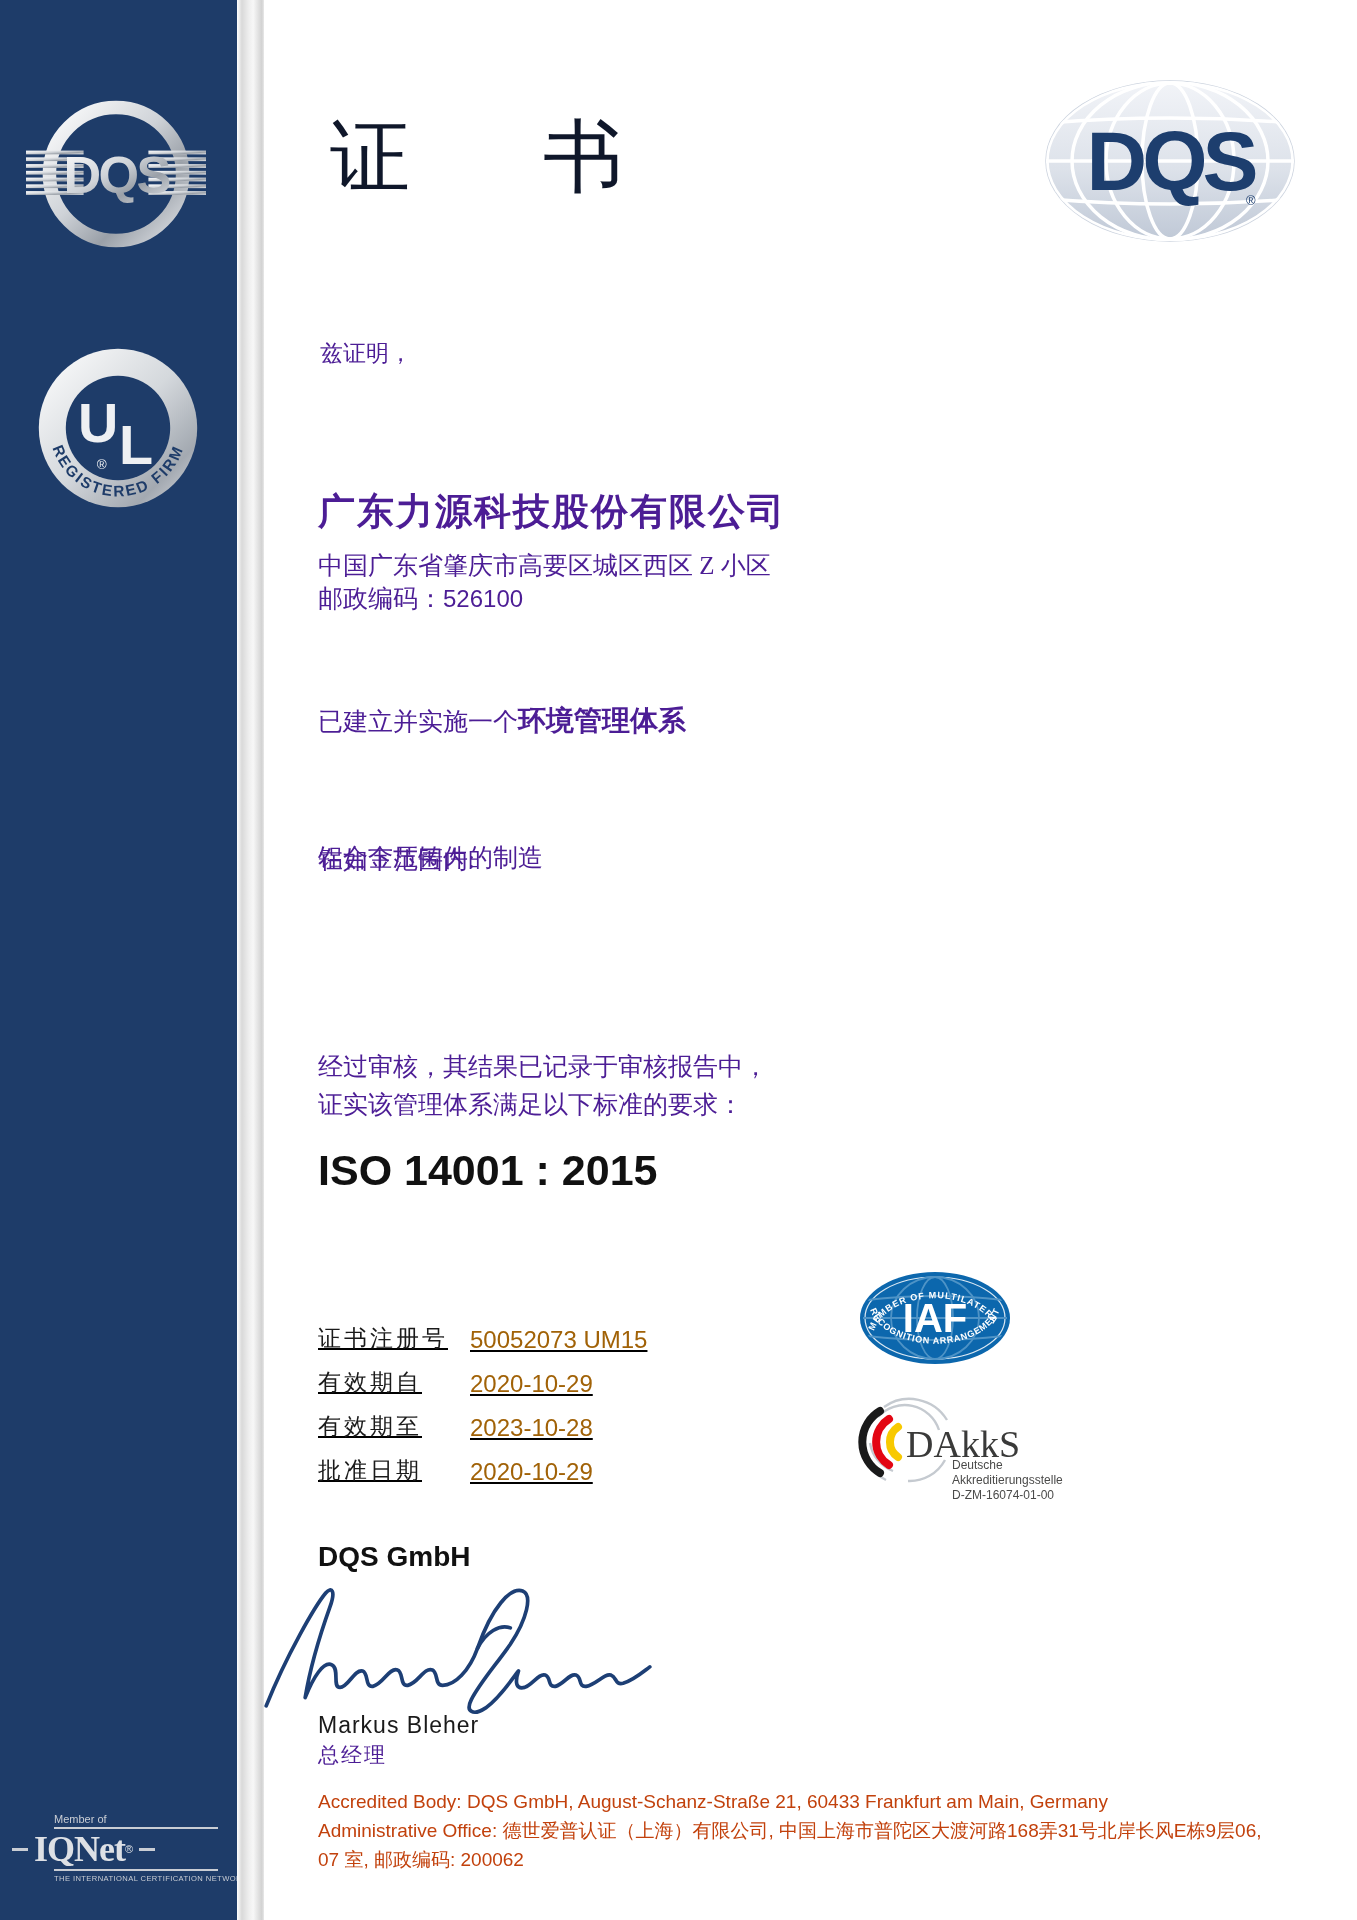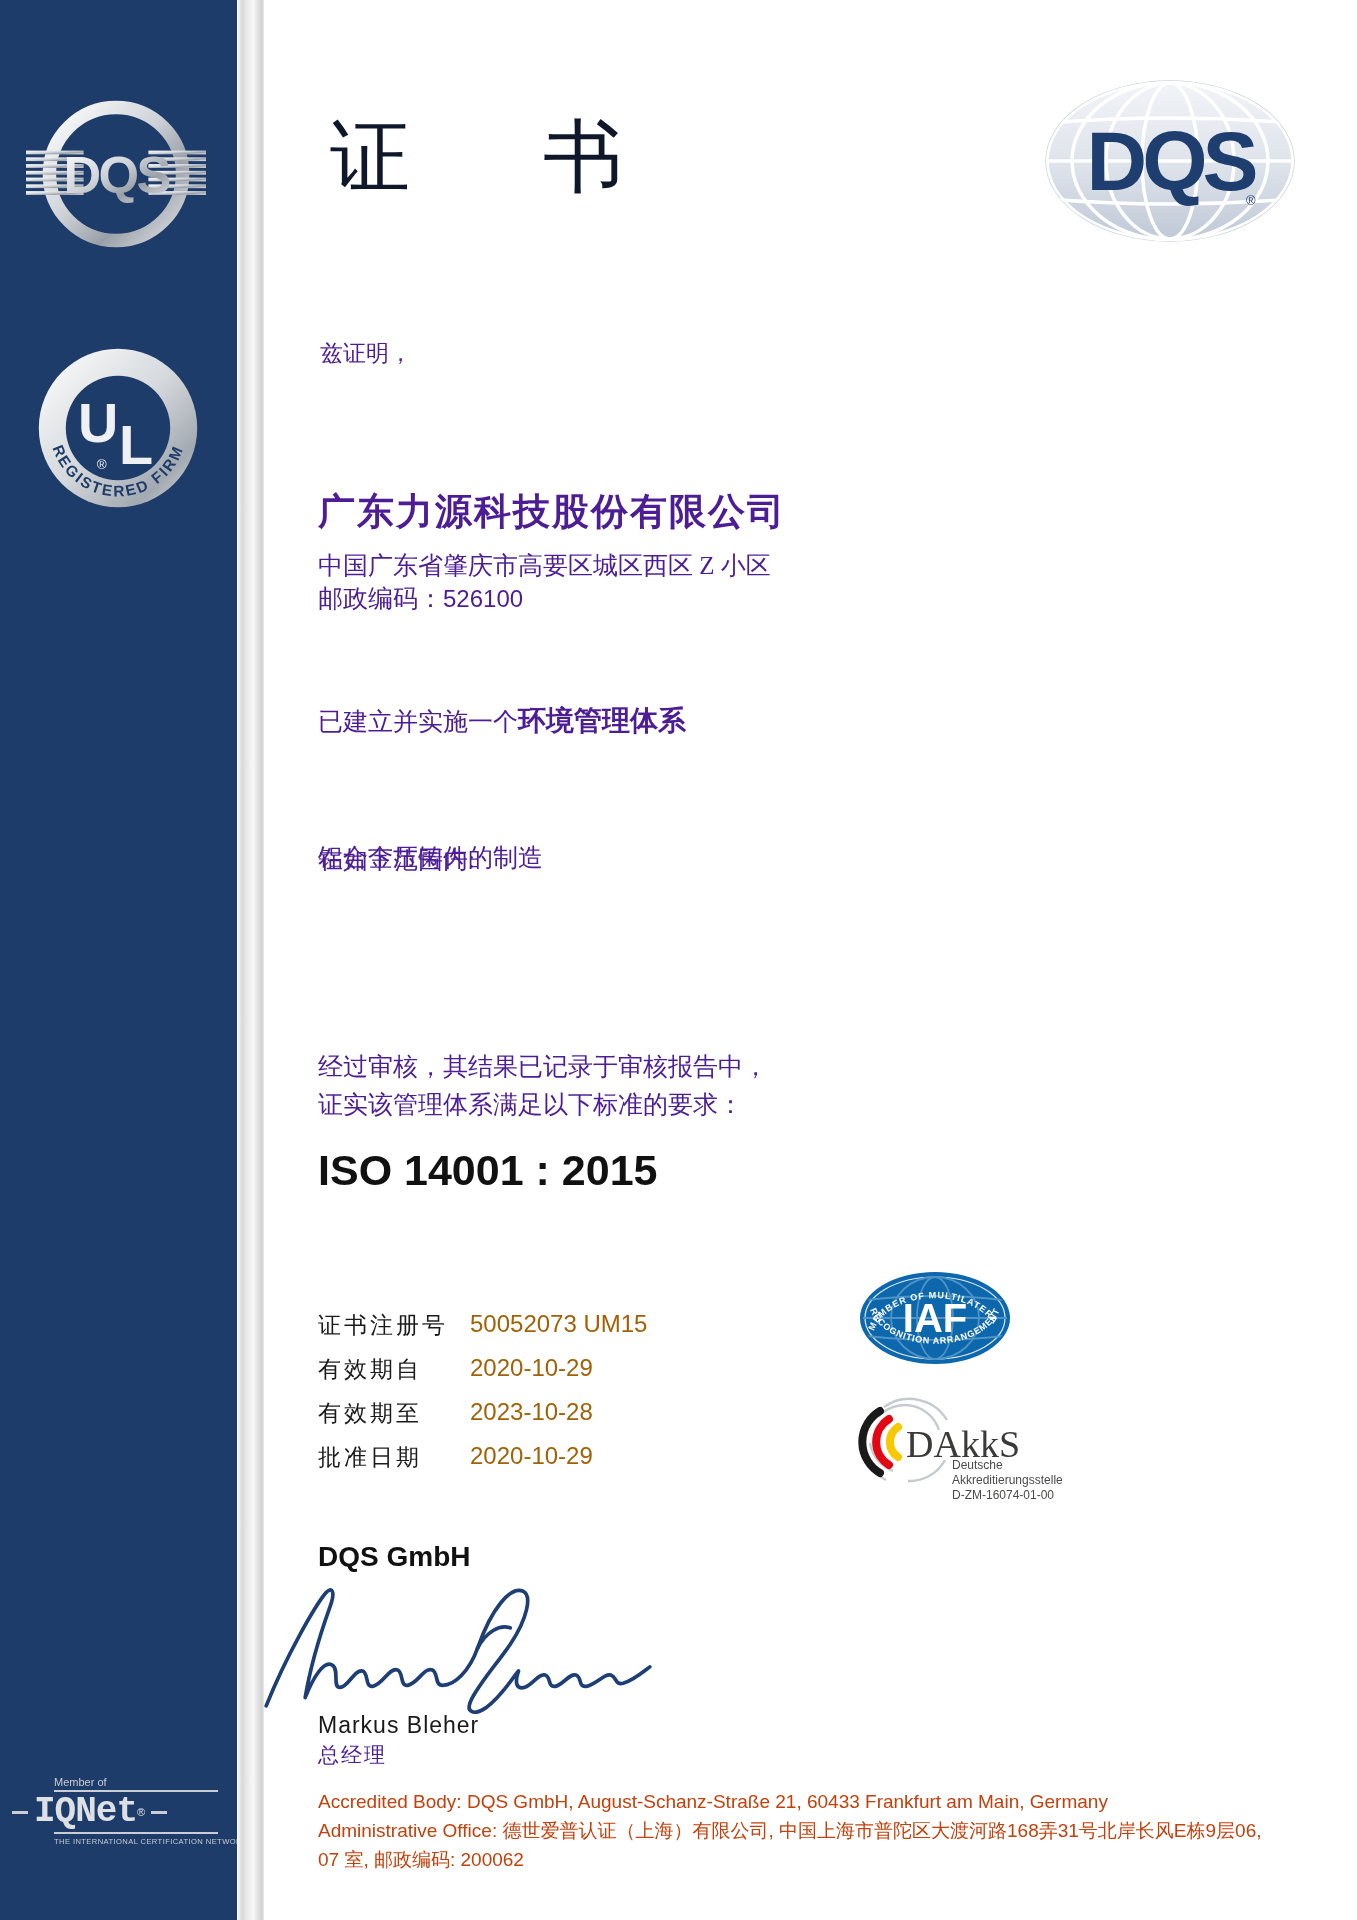--- a/index.html
+++ b/index.html
@@ -11,27 +11,27 @@
   .sidebar { position:absolute; left:0; top:0; width:237px; height:1920px; background:#1e3c69; }
   .silver-strip { position:absolute; left:237px; top:0; width:27px; height:1920px;
     background:linear-gradient(90deg,#ffffff 0%,#d9d9d9 18%,#efefef 45%,#f7f7f7 60%,#d2d2d2 92%,#e9e9e9 100%); }
 
   .badge { position:absolute; }
   .dqs-badge { left:26px; top:84px; width:180px; height:180px; }
   .ul-badge { left:28px; top:338px; width:180px; height:180px; }
 
   
   .iqnet { position:absolute; left:12px; top:1776px; width:214px; color:#d7dade; }
-  .iqnet .member { font-family:"Liberation Sans",sans-serif; font-size:11px; color:#c9cdd4; margin-left:42px; }
+  .iqnet .member { font-family:"Liberation Sans",sans-serif; font-size:11px; color:#c9cdd4; margin-left:42px;margin-top:37px; }
   .iqnet .rule { height:2px; background:#c9cdd4; margin:2px 8px 0 42px; }
   .iqnet .bigrow { display:flex; align-items:center; margin-top:1px; }
   .iqnet .dash { width:16px; height:3px; background:#c9cdd4; }
   .iqnet .dash.left { margin-right:6px; }
   .iqnet .dash.right { margin-left:6px; }
-  .iqnet .name { font-family:Liberation Mono, monospace; font-weight:bold; font-size:36px; letter-spacing:-1px; color:#dde0e5; line-height:38px; }
+  .iqnet .name { font-family:Liberation Serif, serif; font-weight:bold; font-size:36px; letter-spacing:-1px; color:#dde0e5; line-height:38px; }
   .iqnet .reg { font-family:"Liberation Sans",sans-serif; font-size:11px; vertical-align:top; color:#dde0e5; }
   .iqnet .rule2 { height:2px; background:#c9cdd4; margin:1px 8px 0 42px; }
   .iqnet .caption { font-family:"Liberation Sans",sans-serif; font-size:7.6px; letter-spacing:.4px; color:#c9cdd4; margin:3px 0 0 42px; white-space:nowrap; }
 
   
   .dqs-globe { position:absolute; left:1040px; top:75px; width:260px; height:172px; }
 
   
   .txt { position:absolute; color:#4c1d95; }
   .cert-title { left:330px; top:104px; font-size:80px; letter-spacing:133px; color:#0f172a; white-space:nowrap; }
@@ -43,21 +43,21 @@
   .established { left:318px; top:702px; font-size:25px; }
   .established b { font-size:28px; font-weight:bold; }
   .scope-intro { left:318px; top:843px; font-size:25px; }
   .scope-text { left:318px; top:841px; font-size:25px; }
   .audit1 { left:318px; top:1050px; font-size:25px; }
   .audit2 { left:318px; top:1088px; font-size:25px; }
   .standard { left:318px; top:1146px; font-family:"Liberation Sans",sans-serif; font-weight:bold; font-size:43px; color:#111; }
 
   
   .details { position:absolute; left:318px; top:1310px; }
-  .details .row { display:flex; height:44px; align-items:flex-start; }
+  .details .row { display:flex; height:44px; align-items:flex-end;text-decoration:underline; }
   .details .lbl { width:152px; font-size:23px; color:#1a1a1a; letter-spacing:3px; }
   .details .val { font-family:"Liberation Sans",sans-serif; font-size:24px; color:#a16207; }
 
   .iaf-logo { position:absolute; left:855px; top:1270px; width:160px; height:100px; }
   .dakks-logo { position:absolute; left:848px; top:1385px; width:270px; height:130px; }
 
   
   .dqs-gmbh { left:318px; top:1541px; font-family:"Liberation Sans",sans-serif; font-weight:bold; font-size:28px; color:#111; }
   .signature { position:absolute; left:258px; top:1582px; width:400px; height:140px; }
   .sig-name { left:318px; top:1712px; font-family:"Liberation Sans",sans-serif; font-size:23px; letter-spacing:1px; color:#1a1a1a; }

